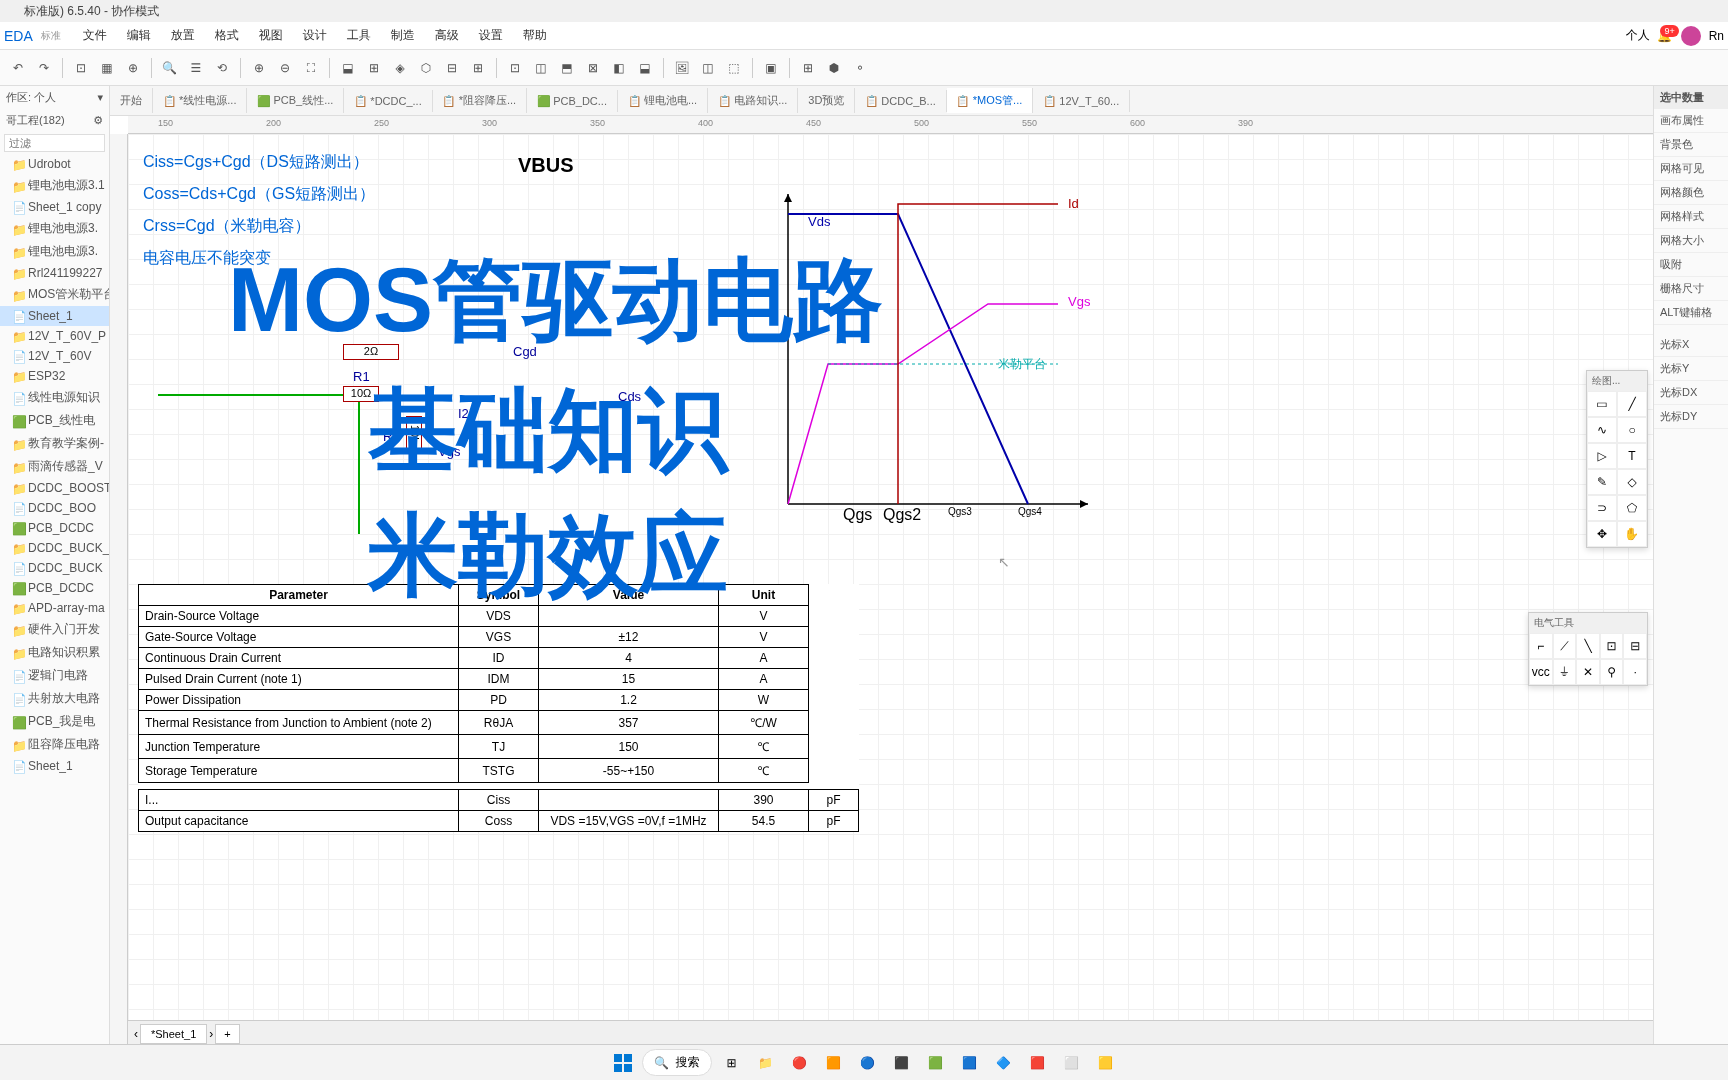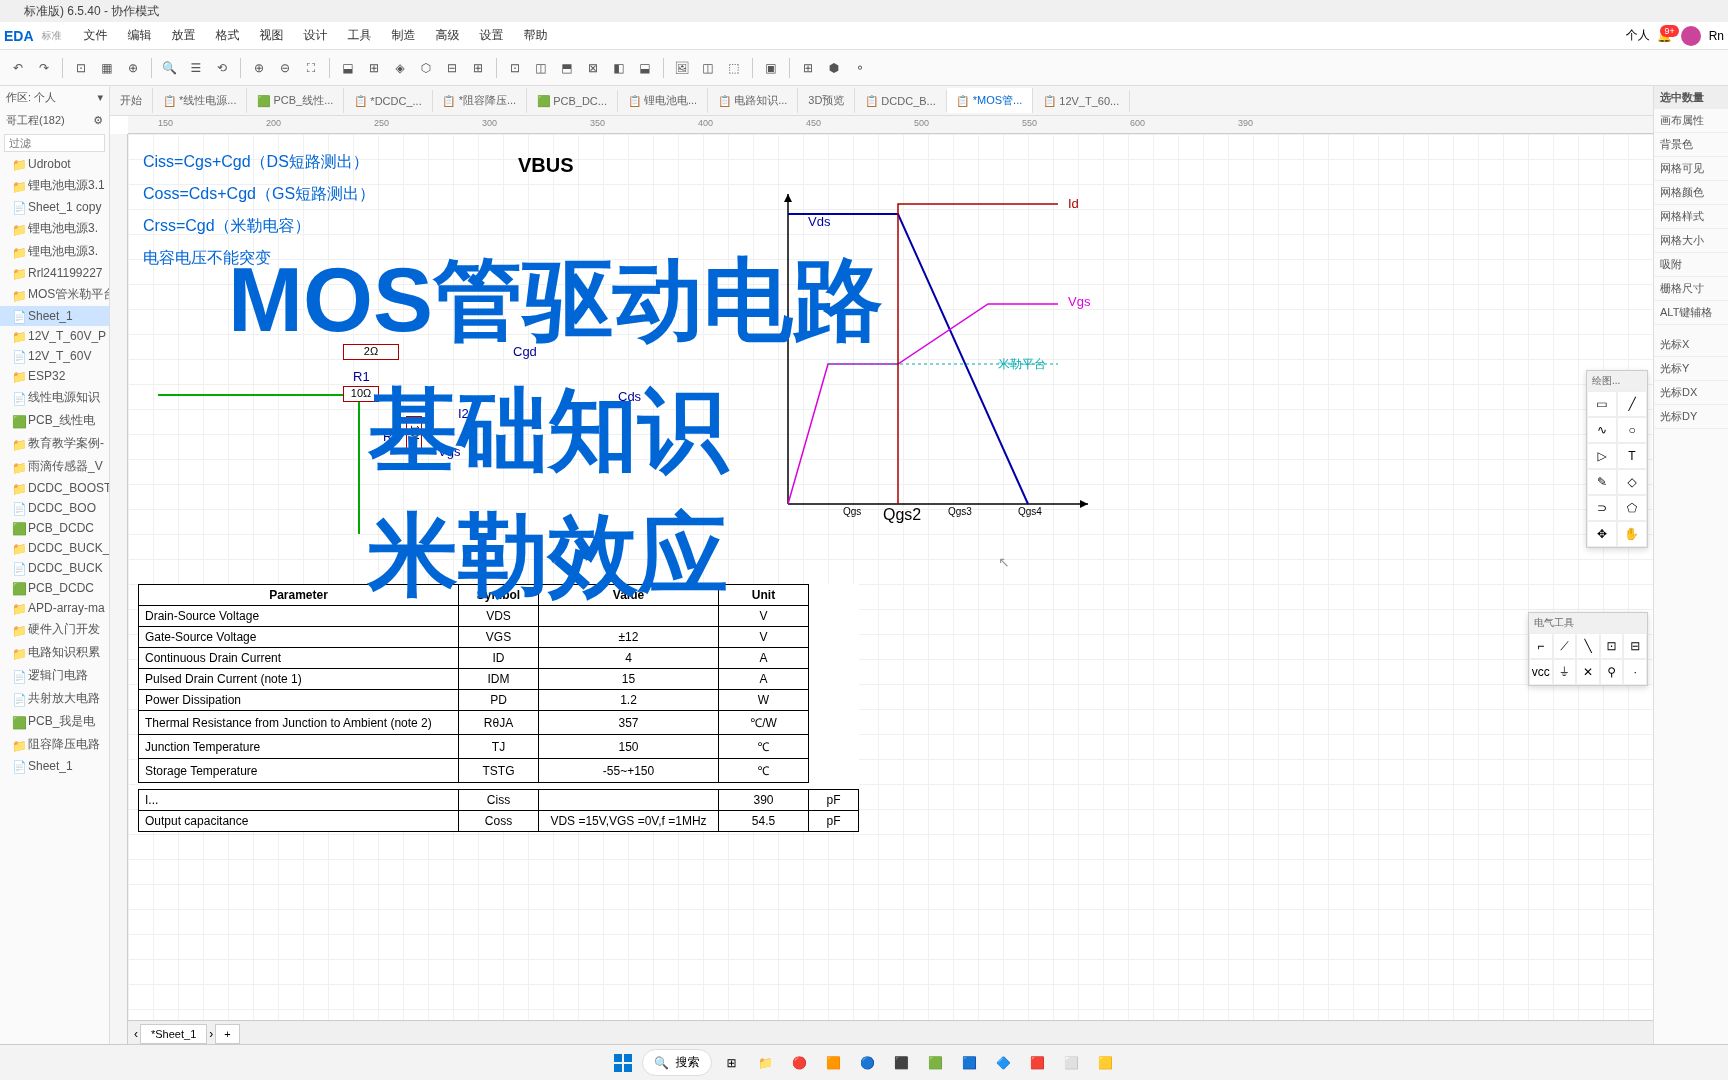--- a/index.html
+++ b/index.html
@@ -1,21 +1,21 @@
 <!DOCTYPE html>
 <html><head>
   <meta charset="utf-8">
   <style>
     * { margin: 0; padding: 0; box-sizing: border-box; font-family: "Microsoft YaHei", Arial, sans-serif; }
     body { width: 1728px; height: 1080px; overflow: hidden; background: #fff; font-size: 12px; position: relative; }
     
     .titlebar { height: 22px; background: #f0f0f0; display: flex; align-items: center; padding: 0 24px; color: #444; }
     
     .menubar { height: 28px; background: #fff; display: flex; align-items: center; padding: 0 4px; border-bottom: 1px solid #e0e0e0; }
-    .logo { color: #0066d6; font-weight: bold; font-size: 14px; margin-right: 8px; }
+    .logo { color: #0066d6; font-weight: normal; font-size: 14px; margin-right: 8px; }
     .logo-sub { color: #999; font-size: 10px; margin-right: 12px; }
     .menu-item { padding: 4px 10px; cursor: pointer; color: #333; }
     .menu-right { margin-left: auto; display: flex; align-items: center; gap: 8px; }
     .badge { position: relative; }
     .badge-num { position: absolute; top: -4px; right: -6px; background: #f33; color: #fff; border-radius: 8px; font-size: 9px; padding: 1px 4px; }
     .avatar { width: 20px; height: 20px; border-radius: 50%; background: #c49; }
     
     .toolbar { height: 36px; background: #fafafa; display: flex; align-items: center; padding: 0 6px; border-bottom: 1px solid #ddd; gap: 2px; }
     .tool-btn { width: 24px; height: 24px; display: flex; align-items: center; justify-content: center; cursor: pointer; color: #555; }
     .tool-sep { width: 1px; height: 20px; background: #ccc; margin: 0 4px; }
@@ -380,21 +380,21 @@
             <polygon points="20,10 16,18 24,18" fill="#000"></polygon>
             <polyline points="20,30 130,30 260,320" stroke="#00a" stroke-width="2" fill="none"></polyline>
             <polyline points="20,320 60,180 130,180 220,120 290,120" stroke="#d0d" stroke-width="1.5" fill="none"></polyline>
             <polyline points="130,320 130,20 290,20" stroke="#a00" stroke-width="1.5" fill="none" stroke-dasharray="0"></polyline>
             <line x1="60" y1="180" x2="290" y2="180" stroke="#0aa" stroke-width="1" stroke-dasharray="3"></line>
           </svg>
           <div style="position:absolute;top:30px;left:40px;color:#00a;font-size:13px">Vds</div>
           <div style="position:absolute;top:12px;left:300px;color:#a00;font-size:13px">Id</div>
           <div style="position:absolute;top:110px;left:300px;color:#d0d;font-size:13px">Vgs</div>
           <div style="position:absolute;top:172px;left:230px;color:#0aa;font-size:12px">米勒平台</div>
-          <div style="position:absolute;top:322px;left:75px;font-size:10px">Qgs</div>
+          <div style="position:absolute;top:322px;left:75px;font-size:16px">Qgs</div>
           <div style="position:absolute;top:322px;left:115px;font-size:16px">Qgs2</div>
           <div style="position:absolute;top:322px;left:180px;font-size:10px">Qgs3</div>
           <div style="position:absolute;top:322px;left:250px;font-size:10px">Qgs4</div>
         </div>
 
         <table class="param-table">
           <tbody>
               <tr>
             <th style="width:320px">Parameter</th>
             <th style="width:80px">Symbol</th>

